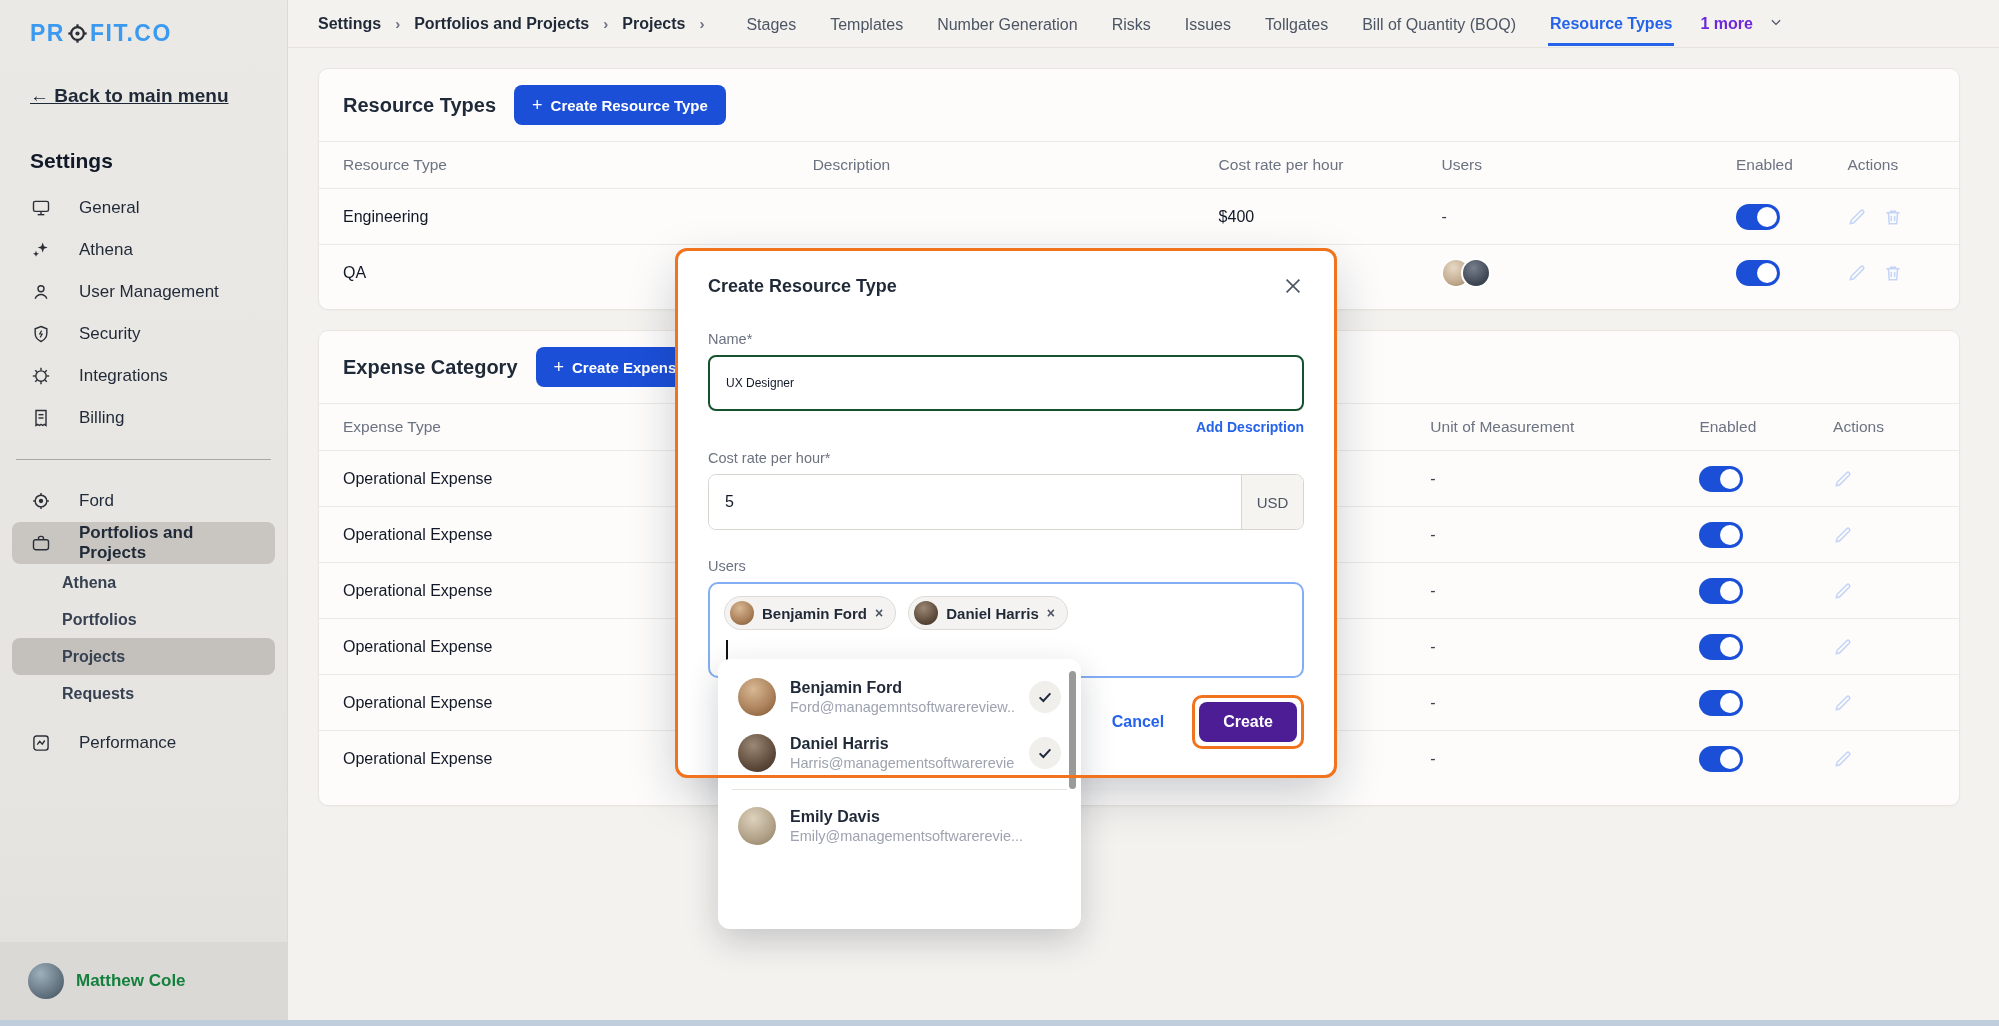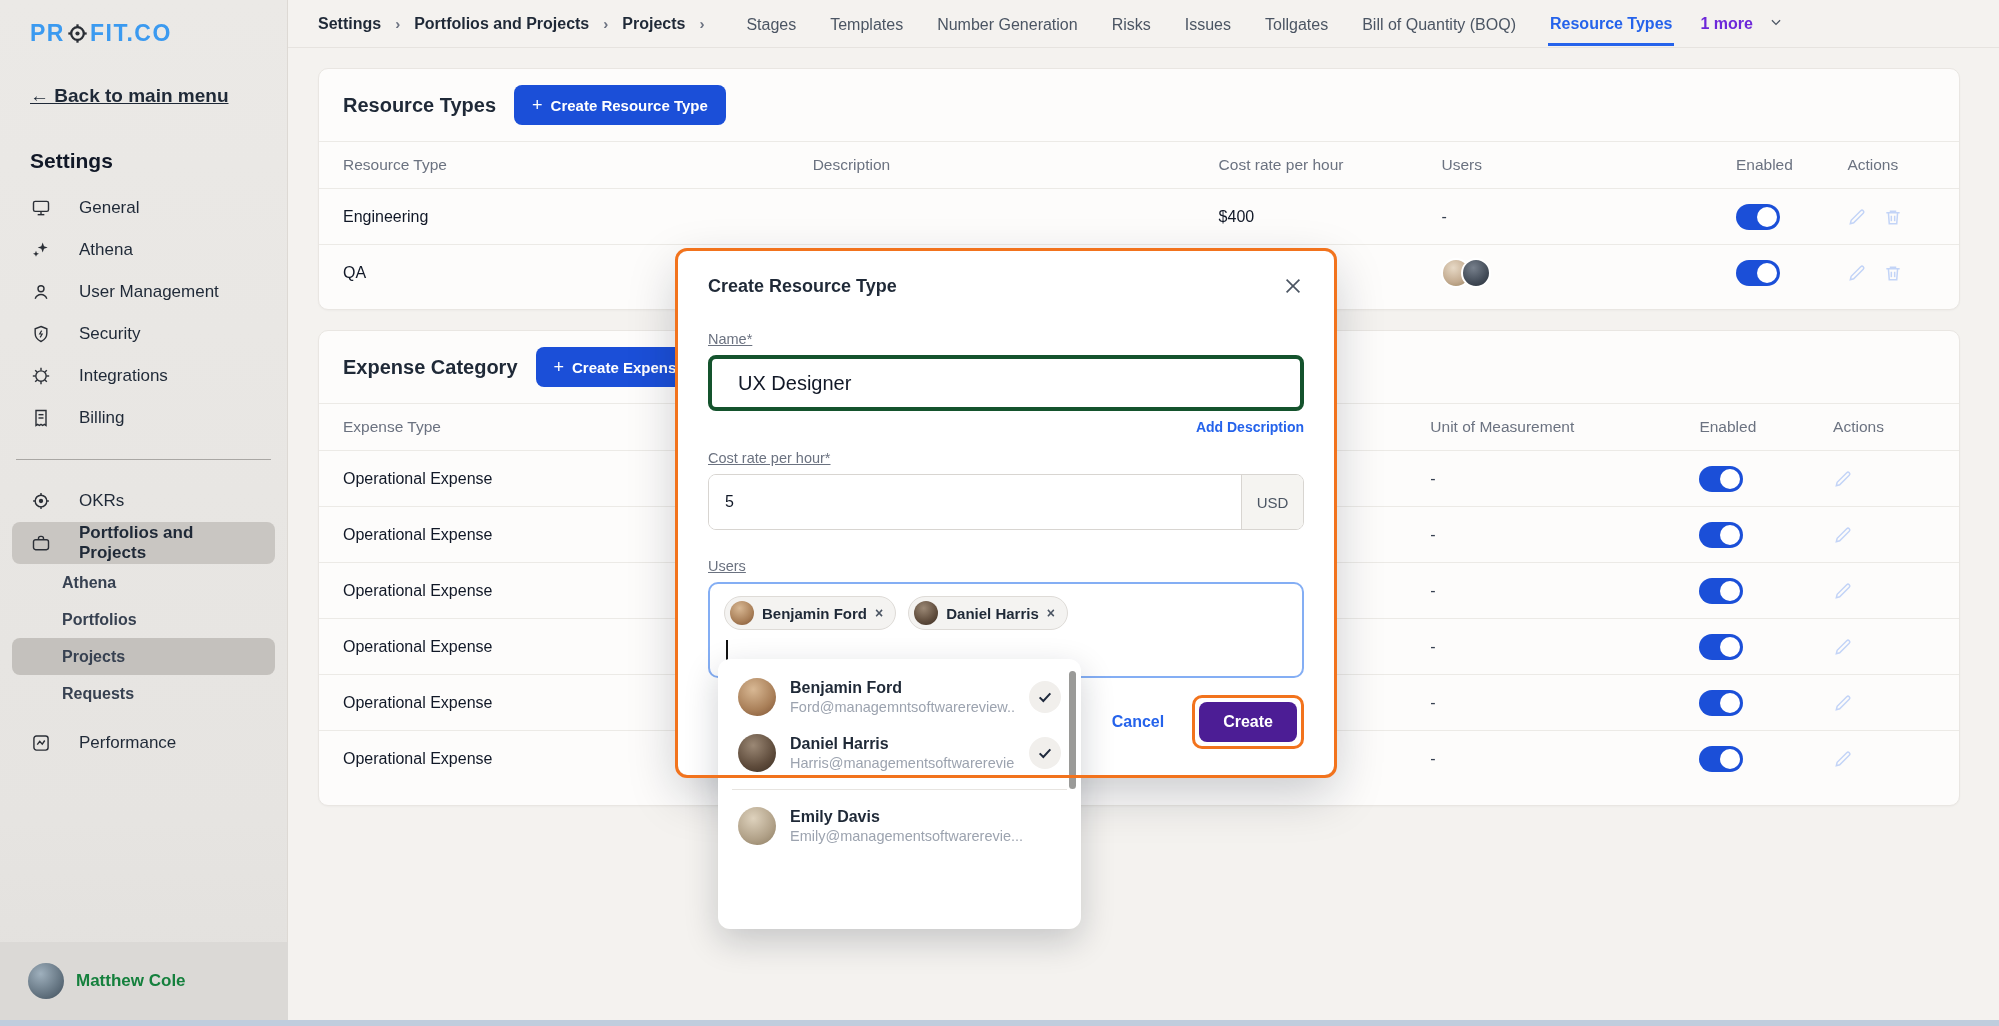--- a/index.html
+++ b/index.html
@@ -62,23 +62,23 @@
   .av-blonde { background:radial-gradient(circle at 40% 30%, #e7d9c6, #c3ab90 60%, #97825f); }
   .av-dark  { background:radial-gradient(circle at 40% 30%, #77808c, #434c58 60%, #272e38); }
 
   
   .modal { position:absolute; left:678px; top:251px; width:656px; height:524px; background:#fff; border-radius:10px;
     box-shadow:0 18px 50px rgba(15,23,42,0.22); z-index:50; padding:24px 30px 26px; display:flex; flex-direction:column; }
   .modal-annotation { position:absolute; left:675px; top:248px; width:662px; height:530px; border:3px solid #f2731d; border-radius:12px; z-index:70; pointer-events:none; }
   .modal-head { display:flex; align-items:center; justify-content:space-between; }
   .modal-title { font-size:18px; font-weight:700; color:#1f2937; }
   .modal-close { width:22px; height:22px; cursor:pointer; display:inline-flex; }
-  .fld-label { font-size:14.5px; color:#6b7280; margin:28px 0 8px;text-decoration:underline; }
+  .fld-label { font-size:14.5px; color:#6b7280; margin:28px 0 8px; }
   .fld-label.first { margin-top:34px; }
-  .input { width:100%; height:56px; border:4px solid #14532d; border-radius:8px; font-size:20px; color:#111827; padding:0 26px; font-family:inherit; background:#fff; }
+  .input { width:100%; height:56px; border:2px solid #14532d; border-radius:8px; font-size:12px; color:#111827; padding:0 16px; font-family:inherit; background:#fff; }
   .add-desc-row { display:flex; justify-content:flex-end; margin-top:8px; }
   .add-desc { font-size:14px; font-weight:600; color:#2563eb; cursor:pointer; }
   .cost-group { display:flex; height:56px; border:1px solid #d8d5d1; border-radius:8px; overflow:hidden; }
   .cost-input { flex:1; border:none; font-size:16px; padding:0 16px; font-family:inherit; color:#111827; outline:none; }
   .currency { width:62px; background:#f5f4f1; border-left:1px solid #d8d5d1; display:flex; align-items:center; justify-content:center; font-size:15px; color:#4b5563; }
   .users-box { border:2px solid #84aef4; border-radius:10px; min-height:92px; padding:12px 14px; }
   .chips { display:flex; gap:12px; flex-wrap:wrap; }
   .chip { display:inline-flex; align-items:center; gap:8px; background:#f4f3f1; border:1px solid #dedbd7; border-radius:17px; padding:4px 12px 4px 5px; font-size:15px; font-weight:600; color:#1f2937; }
   .chip-avatar { width:24px; height:24px; border-radius:50%; }
   .av-ford  { background:radial-gradient(circle at 40% 30%, #d8b894, #a97f58 60%, #7c5132); }
@@ -200,21 +200,21 @@
       <span class="sb-icon">
           <svg width="20" height="20" viewBox="0 0 24 24" fill="none" stroke="#2b2f36" stroke-width="1.7">
             <circle cx="12" cy="12" r="7"></circle>
             <circle cx="12" cy="12" r="2.6" fill="#2b2f36" stroke="none"></circle>
             <line x1="12" y1="2.5" x2="12" y2="5.5"></line>
             <line x1="12" y1="18.5" x2="12" y2="21.5"></line>
             <line x1="2.5" y1="12" x2="5.5" y2="12"></line>
             <line x1="18.5" y1="12" x2="21.5" y2="12"></line>
           </svg>
         </span>
-      <span>OKRs</span>
+      <span>Ford</span>
     </div>
     <div class="sb-item selected">
       <span class="sb-icon">
           <svg width="20" height="20" viewBox="0 0 24 24" fill="none" stroke="#2b2f36" stroke-width="1.7">
             <rect x="3" y="8" width="18" height="12" rx="2.5"></rect>
             <path d="M9 8V6.5A2.5 2.5 0 0 1 11.5 4h1A2.5 2.5 0 0 1 15 6.5V8"></path>
           </svg>
         </span>
       <span>Portfolios and Projects</span>
     </div>

